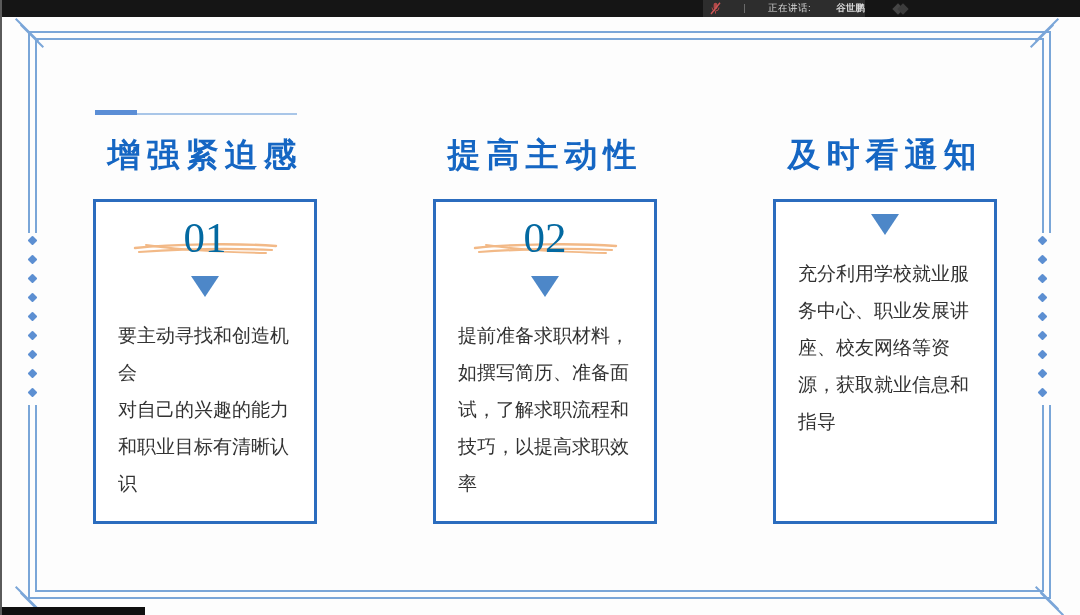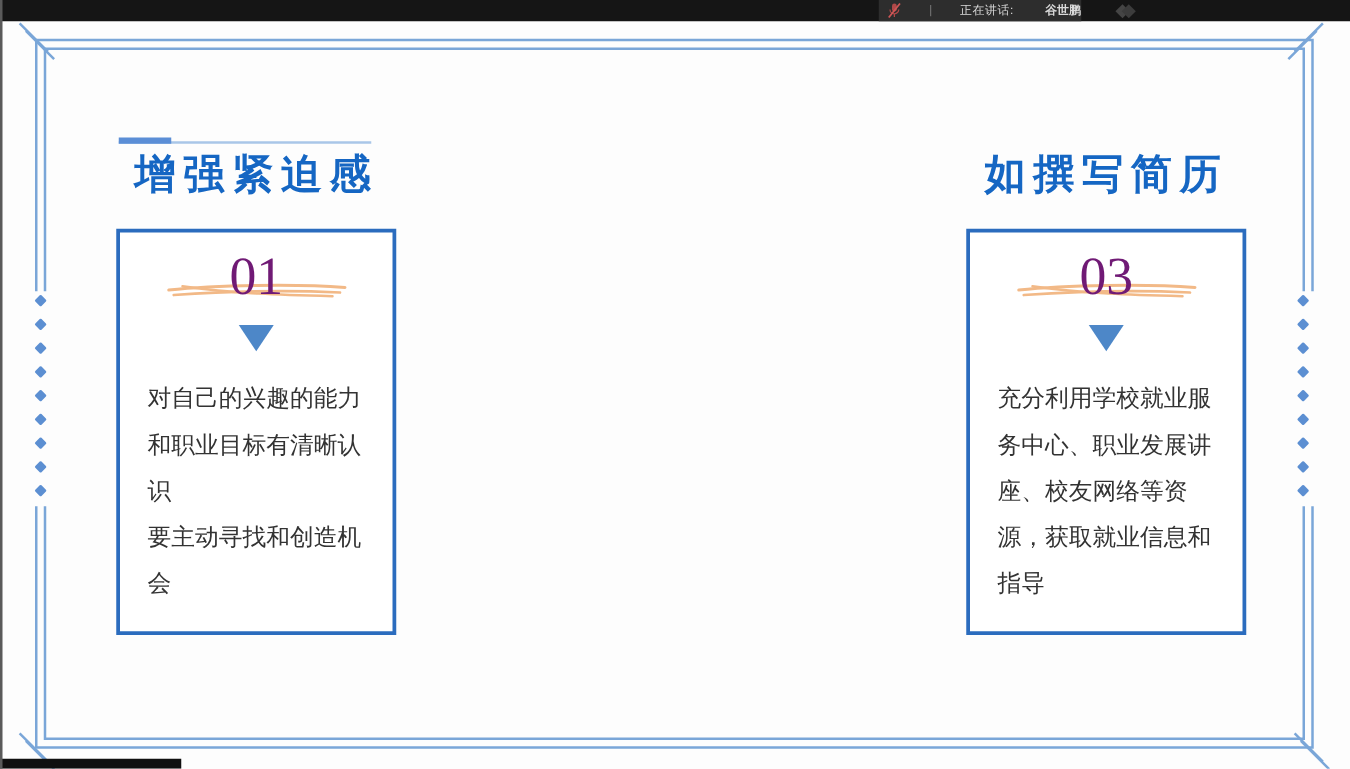--- a/index.html
+++ b/index.html
@@ -39,34 +39,34 @@
   .tick{position:absolute;width:32px;height:2px;background:#7aa6d8;z-index:6;}
   .t45{transform:rotate(45deg);}  .tm45{transform:rotate(-45deg);}
 
   .slide-title{
     position:absolute;left:130px;top:46px;margin:0;
     font-size:31px;font-weight:bold;color:#0d0d0d;letter-spacing:3px;
   }
   .u-thin{position:absolute;left:95px;top:96px;width:202px;height:2px;background:#a9c6e8;}
   .u-thick{position:absolute;left:95px;top:93px;width:42px;height:5px;background:#5b8ed6;}
 
-  .column{position:absolute;top:102px;width:244px;text-align:center;}
+  .column{position:absolute;top:118px;width:244px;text-align:center;}
   .col-1{left:83px;} .col-2{left:423px;} .col-3{left:763px;}
   .col-heading{
     font-size:33px;font-weight:bold;color:#1566c3;letter-spacing:6px;
     white-space:nowrap;line-height:1.2;
   }
   .card{
     margin:24px auto 0;width:218px;height:319px;background:#ffffff;
     border:3px solid #2b6cbe;box-sizing:content-box;text-align:center;
   }
   .num-wrap{position:relative;margin-top:10px;height:52px;}
   .num{
     position:relative;z-index:2;font-family:"Liberation Serif","DejaVu Serif",serif;
-    font-size:43px;color:#701a75;line-height:52px;
+    font-size:43px;color:#0369a1;line-height:52px;
   }
   .scribble{position:absolute;left:50%;top:27px;transform:translateX(-50%);z-index:1;}
   .tri{
     margin:12px auto 0;width:0;height:0;
     border-left:14px solid transparent;border-right:14px solid transparent;
     border-top:21px solid #4d87c8;
   }
   .card-body{
     margin-top:20px;padding:0 22px;text-align:left;
     font-size:19px;line-height:37px;color:#333333;
@@ -144,38 +144,47 @@
       <div class="num-wrap">
         <svg class="scribble" width="150" height="18" viewBox="0 0 150 18">
           <path d="M5 9 C 42 5, 108 4, 146 7" stroke="#f2b987" stroke-width="2.4" fill="none" stroke-linecap="round"></path>
           <path d="M9 13 C 52 10, 102 9, 142 11" stroke="#f2b987" stroke-width="2.2" fill="none" stroke-linecap="round"></path>
           <path d="M16 6 C 58 12, 96 13, 136 14" stroke="#f2b987" stroke-width="2.0" fill="none" stroke-linecap="round"></path>
         </svg>
         <div class="num">01</div>
       </div>
       <div class="tri"></div>
       <div class="card-body">
+        <p>要主动寻找和创造机会</p>
         <p>对自己的兴趣的能力和职业目标有清晰认识</p>
-        <p>要主动寻找和创造机会</p>
       </div>
     </div>
   </div>
 
-
-  <div class="column col-3">
-    <div class="col-heading">如撰写简历</div>
+  <div class="column col-2">
+    <div class="col-heading">提高主动性</div>
     <div class="card">
       <div class="num-wrap">
         <svg class="scribble" width="150" height="18" viewBox="0 0 150 18">
           <path d="M5 9 C 42 5, 108 4, 146 7" stroke="#f2b987" stroke-width="2.4" fill="none" stroke-linecap="round"></path>
           <path d="M9 13 C 52 10, 102 9, 142 11" stroke="#f2b987" stroke-width="2.2" fill="none" stroke-linecap="round"></path>
           <path d="M16 6 C 58 12, 96 13, 136 14" stroke="#f2b987" stroke-width="2.0" fill="none" stroke-linecap="round"></path>
         </svg>
-        <div class="num">03</div>
+        <div class="num">02</div>
       </div>
+      <div class="tri"></div>
+      <div class="card-body">
+        <p>提前准备求职材料，如撰写简历、准备面试，了解求职流程和技巧，以提高求职效率</p>
+      </div>
+    </div>
+  </div>
+
+  <div class="column col-3">
+    <div class="col-heading">及时看通知</div>
+    <div class="card">
       <div class="tri"></div>
       <div class="card-body">
         <p>充分利用学校就业服务中心、职业发展讲座、校友网络等资源，获取就业信息和指导</p>
       </div>
     </div>
   </div>
 
 </div>
 
 </body></html>

